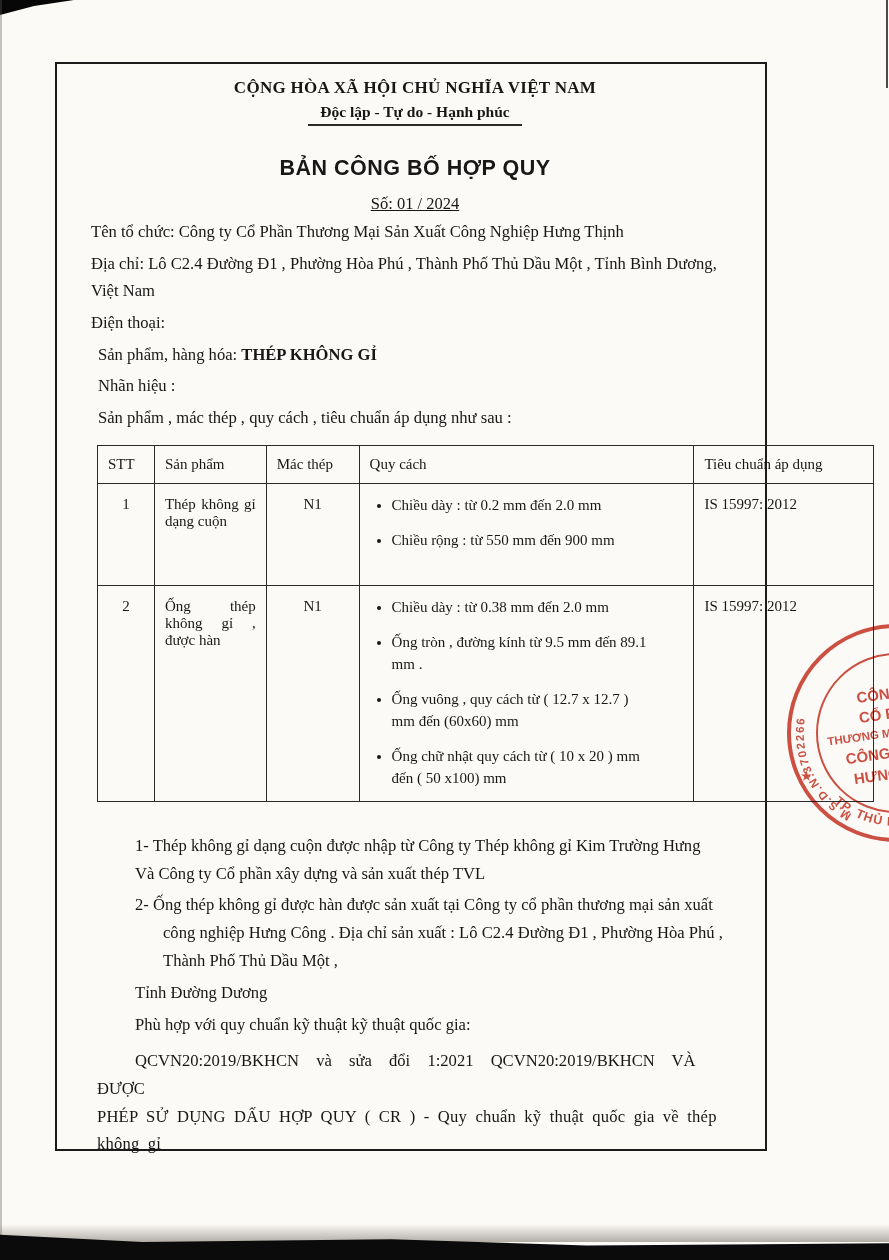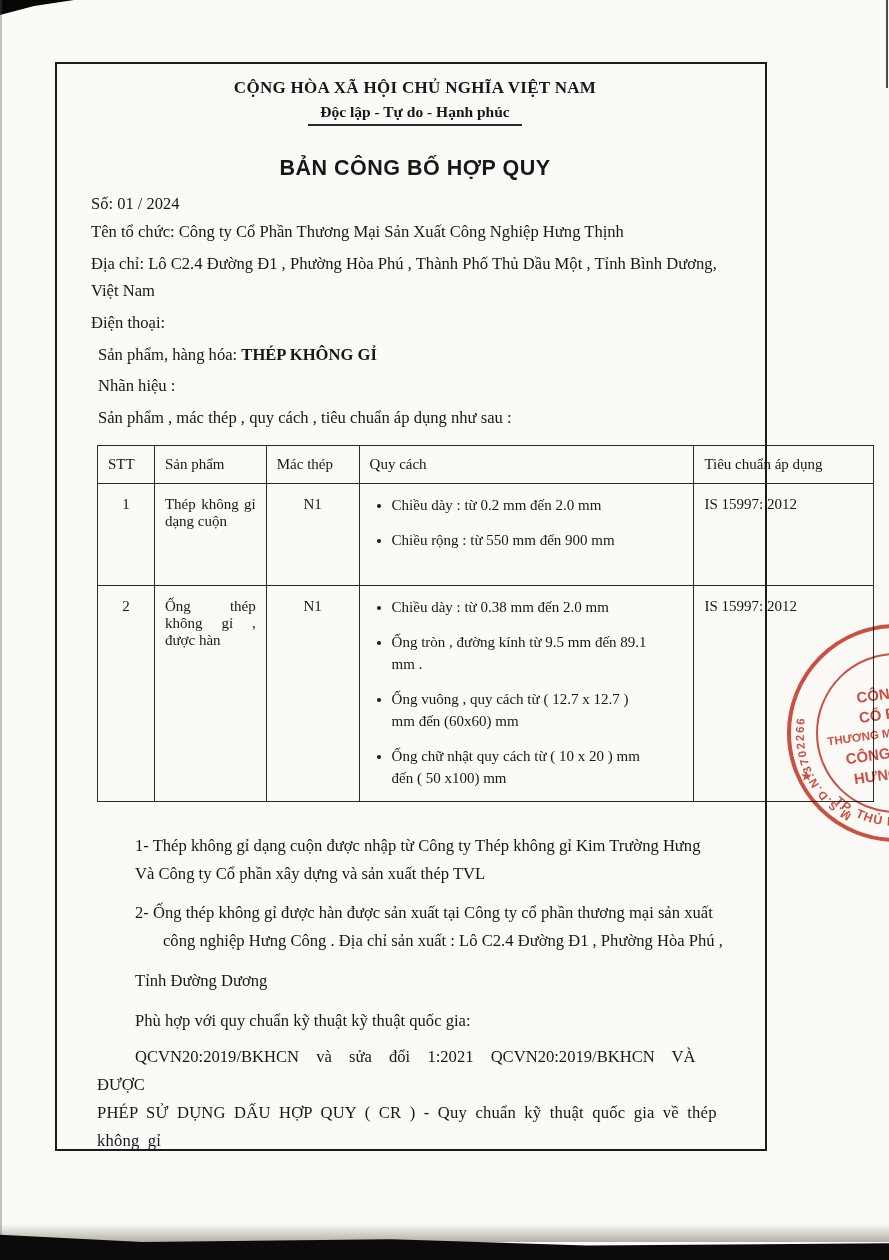--- a/index.html
+++ b/index.html
@@ -21,21 +21,21 @@
 
   
   .frame {
     position:absolute; left:55px; top:62px; width:712px; height:1089px;
     border:2px solid #1b1b1b; padding:10px 26px 0 34px;
   }
   .nat-header { text-align:center; font-weight:bold; font-size:17px; letter-spacing:.3px; margin-top:4px; }
   .motto-wrap { text-align:center; margin-top:5px; }
   .motto { display:inline-block; font-weight:bold; font-size:15.5px; padding:0 12px 3px 12px; border-bottom:2px solid #2a2a2a; }
   .doc-title { text-align:center; font-family:"Liberation Sans", sans-serif; font-weight:bold; font-size:21.5px; letter-spacing:.5px; margin-top:30px; }
-  .doc-number { font-size:16.5px; margin-top:13px; }
+  .doc-number { text-align:center; font-size:16.5px; margin-top:13px;text-decoration:underline; }
 
   .body-line { font-size:16.6px; line-height:1.62; margin:5px 0; }
   .indent-sm { margin-left:7px; }
   .body-line b { font-weight:bold; }
 
   .spec-table { border-collapse:collapse; margin-left:6px; margin-top:13px; width:777px; font-size:15px; }
   .spec-table th, .spec-table td { border:1.6px solid #2a2a2a; font-weight:normal; text-align:left; vertical-align:top; padding:9px 10px; }
   .spec-table thead th { vertical-align:middle; padding:10px 10px; }
   td.cell-stt { text-align:center; padding-top:12px; }
   td.cell-mac { text-align:center; padding-top:12px; }
@@ -44,21 +44,21 @@
   td.cell-tc { padding-top:12px; }
   tr.row-1 td { height:102px; }
   .qc-list { margin:0; padding-left:22px; width:278px; }
   .qc-list li { margin-bottom:12px; line-height:1.5; }
   .qc-list li:last-child { margin-bottom:2px; }
 
   .notes { margin-top:30px; font-size:16.6px; }
   .n-line { line-height:1.68; }
   .ml-note { margin-left:44px; }
   .ml-cont { margin-left:72px; }
-  .mt-sm { margin-top:12px; }
+  .mt-sm { margin-top:4px; }
   .final { margin:8px 0 0 6px; font-size:16.6px; line-height:1.68; }
   .f1 { text-indent:38px; word-spacing:13px; }
   .f2 { word-spacing:4px; letter-spacing:.2px; }
 
   
   .stamp { position:absolute; left:781px; top:618px; width:230px; height:230px; opacity:.88; mix-blend-mode:multiply; }
   .stamp circle { fill:none; stroke:#c8392a; }
   .stamp text { font-family:"Liberation Sans", sans-serif; font-weight:bold; fill:#c8392a; }
   .stamp .s-center { text-anchor:middle; }
   .s-big { font-size:15px; }
@@ -139,20 +139,21 @@
           <td class="cell-tc">IS 15997: 2012</td>
         </tr>
       </tbody>
     </table>
 
     <div class="notes">
       <div class="n-line ml-note">1- Thép không gỉ dạng cuộn được nhập từ Công ty Thép không gỉ Kim Trường Hưng</div>
       <div class="n-line ml-note">Và Công ty Cổ phần xây dựng và sản xuất thép TVL</div>
       <div class="n-line ml-note mt-sm">2- Ống thép không gỉ được hàn được sản xuất tại Công ty cổ phần thương mại sản xuất</div>
       <div class="n-line ml-cont">công nghiệp Hưng Công . Địa chỉ sản xuất : Lô C2.4 Đường Đ1 , Phường Hòa Phú ,</div>
+      <div class="n-line ml-cont">Thành Phố Thủ Dầu Một ,</div>
       <div class="n-line ml-note mt-sm">Tỉnh Đường Dương</div>
       <div class="n-line ml-note mt-sm">Phù hợp với quy chuẩn kỹ thuật kỹ thuật quốc gia:</div>
       <div class="final">
         <div class="n-line f1">QCVN20:2019/BKHCN và sửa đổi 1:2021 QCVN20:2019/BKHCN VÀ ĐƯỢC</div>
         <div class="n-line f2">PHÉP SỬ DỤNG DẤU HỢP QUY ( CR ) - Quy chuẩn kỹ thuật quốc gia về thép không gỉ</div>
       </div>
     </div>
   </div>
 
   <svg class="stamp" viewBox="0 0 230 230">

